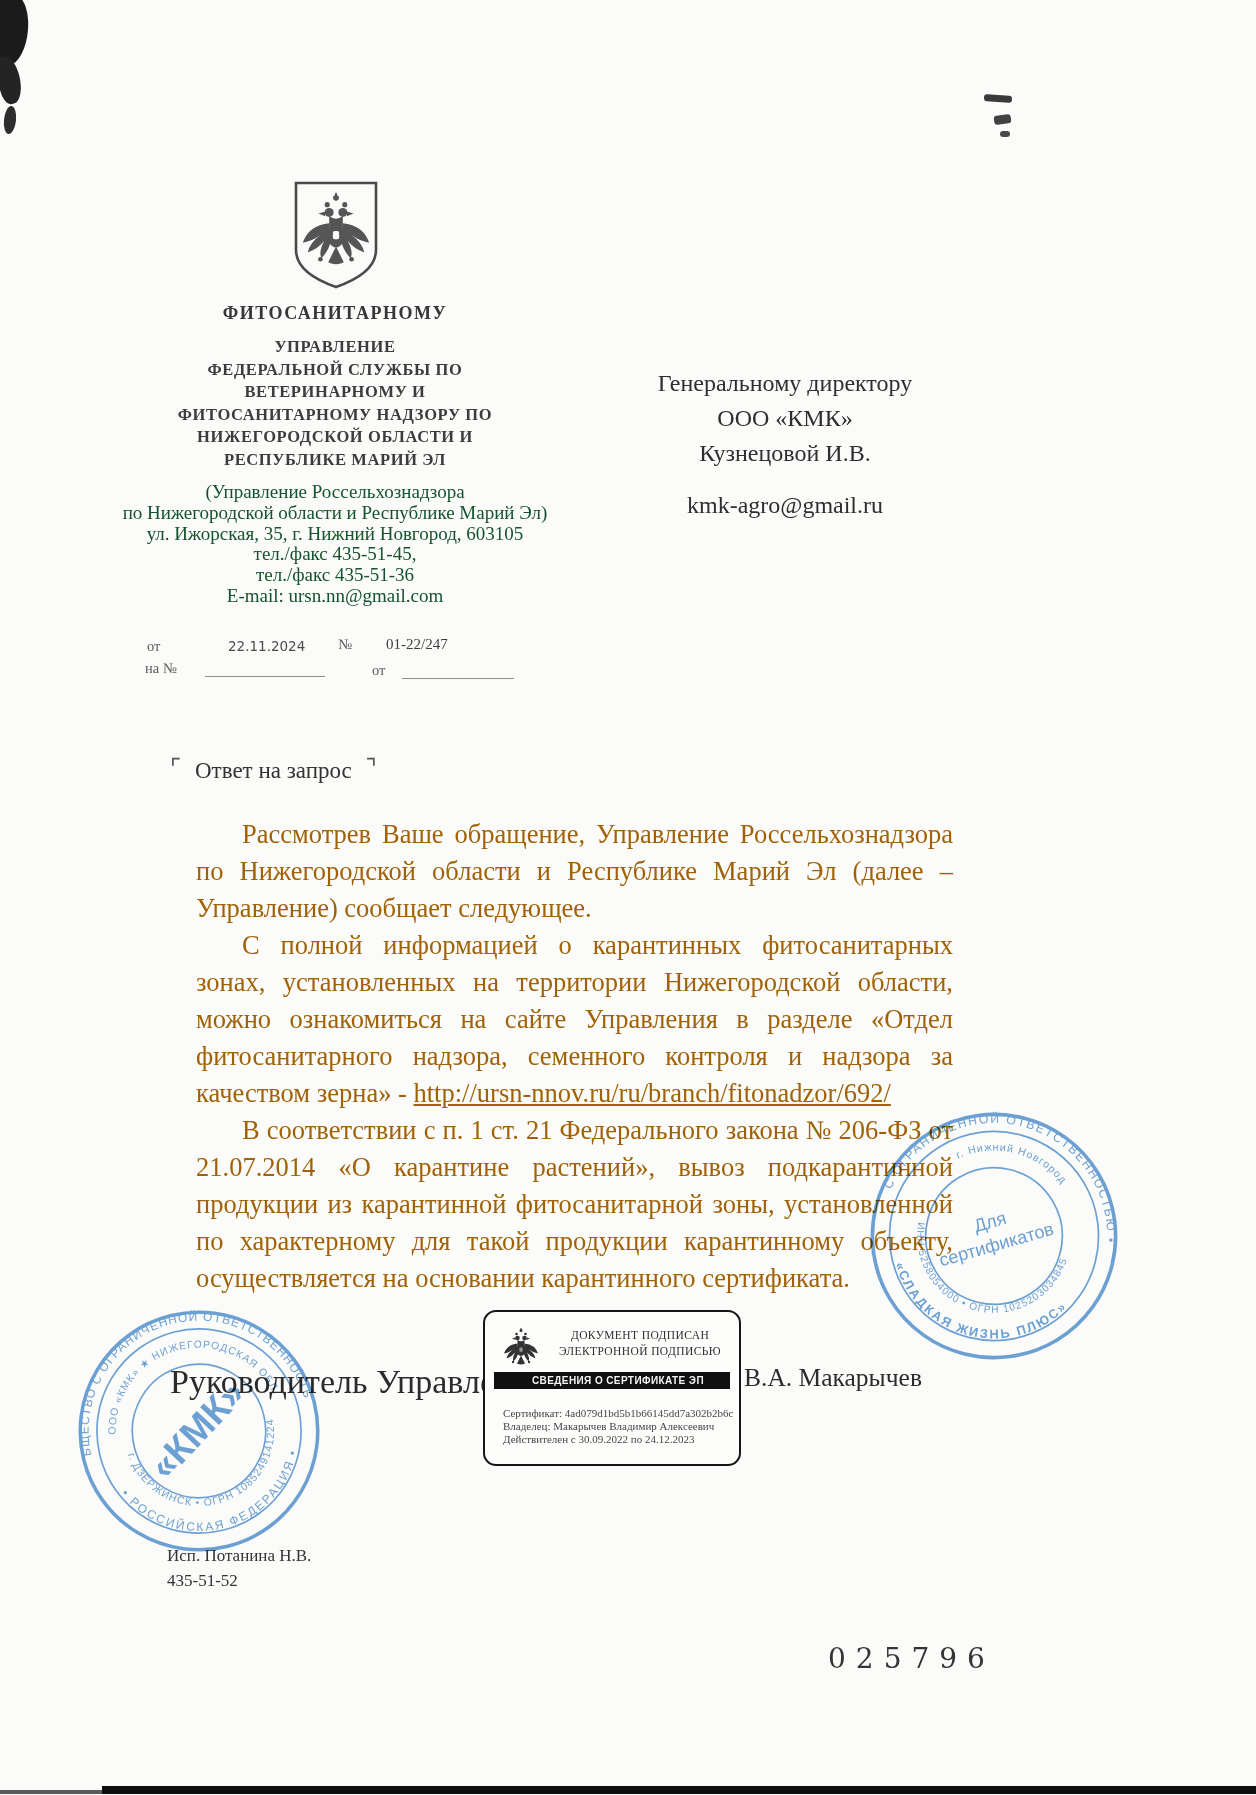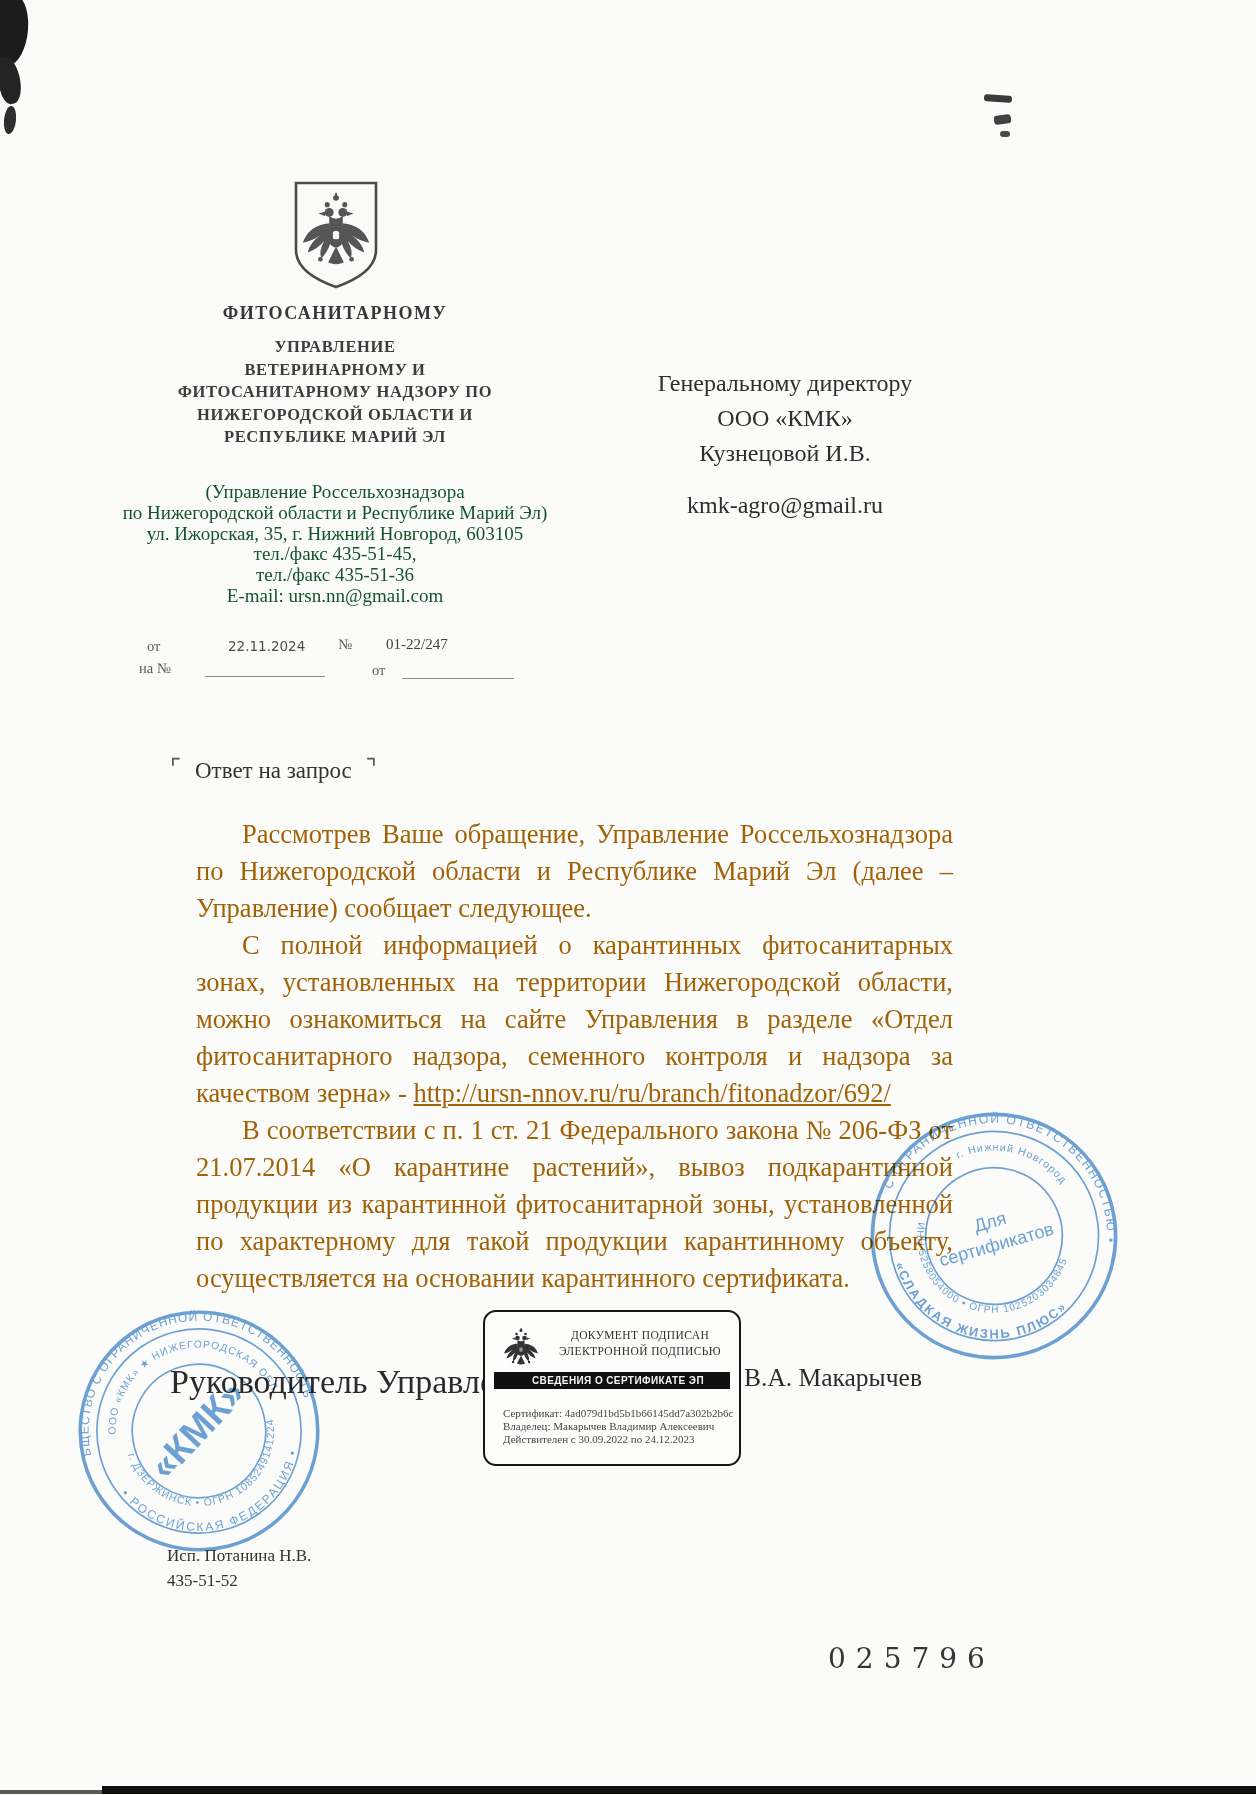--- a/index.html
+++ b/index.html
@@ -116,39 +116,40 @@
   <div class="abs a-bot2"></div>
 
   <svg class="abs coat" viewBox="0 0 100 114">
     <path d="M10 5 H90 V72 Q90 95 50 109 Q10 95 10 72 Z" fill="none" stroke="#4a4a4a" stroke-width="2.6"></path>
     <use href="#imperial-eagle" x="11" y="13" width="78" height="78"></use>
   </svg>
 
   <div class="abs lh-col lh-title">ФИТОСАНИТАРНОМУ</div>
   <div class="abs lh-col lh-org">
     <div>УПРАВЛЕНИЕ</div>
+    <div>ФЕДЕРАЛЬНОЙ СЛУЖБЫ ПО</div>
     <div>ВЕТЕРИНАРНОМУ И</div>
     <div>ФИТОСАНИТАРНОМУ НАДЗОРУ ПО</div>
     <div>НИЖЕГОРОДСКОЙ ОБЛАСТИ И</div>
     <div>РЕСПУБЛИКЕ МАРИЙ ЭЛ</div>
   </div>
   <div class="abs lh-col lh-sub">
     <div>(Управление Россельхознадзора</div>
     <div>по Нижегородской области и Республике Марий Эл)</div>
     <div>ул. Ижорская, 35, г. Нижний Новгород, 603105</div>
     <div>тел./факс 435-51-45,</div>
     <div>тел./факс 435-51-36</div>
     <div>E-mail: ursn.nn@gmail.com</div>
   </div>
 
   <span class="abs ref" style="left:147px;top:638px;">от</span>
   <span class="abs ref-date" style="left:228px;top:638px;">22.11.2024</span>
   <span class="abs ref" style="left:338px;top:636px;">№</span>
   <span class="abs ref-num" style="left:368px;top:636px;margin-left:18px;">01-22/247</span>
-  <span class="abs ref" style="left:139px;top:660px;">на №</span>
+  <span class="abs ref" style="left:145px;top:660px;">на №</span>
   <span class="abs blank" style="left:205px;top:662px;width:120px;"></span>
   <span class="abs ref" style="left:372px;top:662px;">от</span>
   <span class="abs blank" style="left:402px;top:664px;width:112px;"></span>
 
   <div class="abs rcpt">
     <div>Генеральному директору</div>
     <div>ООО «КМК»</div>
     <div>Кузнецовой И.В.</div>
   </div>
   <div class="abs rcpt-mail">kmk-agro@gmail.ru</div>

